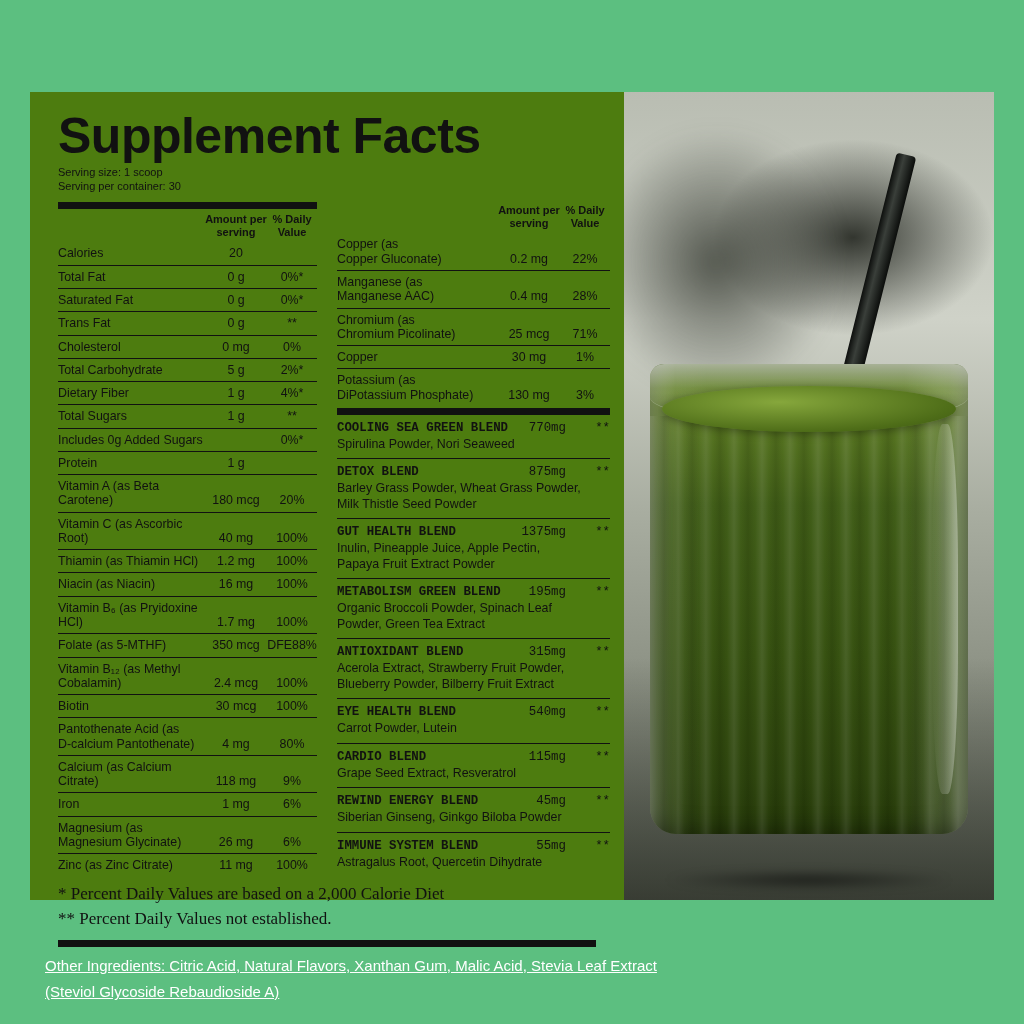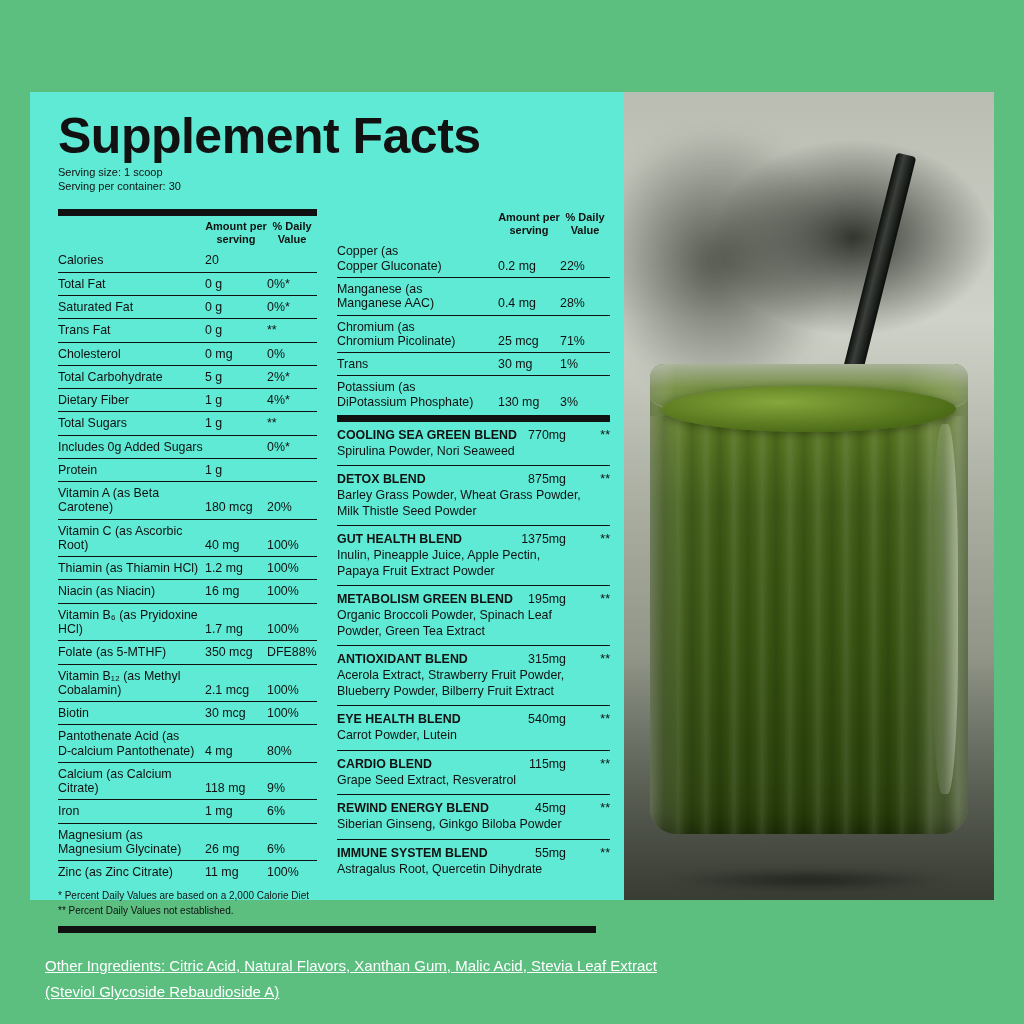--- a/index.html
+++ b/index.html
@@ -17,21 +17,21 @@
     position: relative;
     width: 1024px;
     height: 1024px;
   }
   .panel {
     position: absolute;
     left: 30px;
     top: 92px;
     width: 964px;
     height: 808px;
-    background: #5eead4;
+    background: #4d7c0f;
     display: flex;
     flex-direction: row;
   }
   .facts {
     width: 594px;
     box-sizing: border-box;
     padding: 10px 14px 6px 14px;
     position: relative;
   }
   .photo {
@@ -54,21 +54,21 @@
     font-size: 11px;
     color: #111;
     padding-left: 14px;
     line-height: 1.35;
   }
 
   
   .cols {
     display: flex;
     flex-direction: row;
-    margin-top: 13px;
+    margin-top: 6px;
   }
   .col {
     width: 50%;
     box-sizing: border-box;
   }
   .col-left { padding-right: 10px; padding-left: 14px; }
   .col-right { padding-left: 10px; }
 
   .rule-thick { height: 7px; background: #111; margin: 2px 0 0 0; }
 
@@ -78,22 +78,22 @@
     font-size: 12.4px;
     color: #111;
   }
   table.nut td {
     padding: 4px 0 4px 0;
     border-bottom: 1px solid #111;
     vertical-align: bottom;
     line-height: 1.15;
   }
   table.nut tr:last-child td { border-bottom: none; }
-  td.amt { width: 62px; white-space: nowrap; }
-  td.dv  { text-align: left; width: 50px; white-space: nowrap; }
+  td.amt { text-align: center; width: 62px; white-space: nowrap; }
+  td.dv  { text-align: center; width: 50px; white-space: nowrap; }
   .ind1 { padding-left: 12px; }
   .ind2 { padding-left: 26px; }
 
   .head-row td {
     border-bottom: none;
     font-size: 11px;
     font-weight: bold;
     text-align: center;
     line-height: 1.15;
     padding-bottom: 3px;
@@ -105,20 +105,21 @@
   .blend {
     border-bottom: 1px solid #111;
     padding: 6px 0 6px 0;
     font-size: 12.4px;
     color: #111;
   }
   .blend:last-of-type { border-bottom: none; }
   .blend-head {
     display: flex;
     align-items: flex-start;
+    font-family: Liberation Mono, monospace;
   }
   .blend-name {
     font-weight: bold;
     flex: 1 1 auto;
     padding-right: 6px;
   }
   .blend-amt {
     white-space: nowrap;
     padding-right: 14px;
   }
@@ -128,23 +129,24 @@
     white-space: nowrap;
   }
   .blend-ing {
     margin-top: 2px;
     line-height: 1.25;
   }
 
   
   .footnotes {
     padding: 6px 14px 0 14px;
-    font-size: 10px;
+    font-size: 17px;
     color: #111;
     line-height: 1.45;
+    font-family: Liberation Serif, serif;
   }
   .bottom-bar {
     height: 7px;
     background: #111;
     margin: 8px 14px 0 14px;
   }
 
   .other-ing {
     position: absolute;
     left: 45px;
@@ -341,21 +343,21 @@
                   <td class="amt">1.7 mg</td>
                   <td class="dv">100%</td>
                 </tr>
                 <tr>
                   <td class="">Folate (as 5-MTHF)</td>
                   <td class="amt">350 mcg</td>
                   <td class="dv">DFE88%</td>
                 </tr>
                 <tr>
                   <td class="">Vitamin B₁₂ (as Methyl<br>Cobalamin)</td>
-                  <td class="amt">2.1 mcg</td>
+                  <td class="amt">2.4 mcg</td>
                   <td class="dv">100%</td>
                 </tr>
                 <tr>
                   <td class="">Biotin</td>
                   <td class="amt">30 mcg</td>
                   <td class="dv">100%</td>
                 </tr>
                 <tr>
                   <td class="">Pantothenate Acid (as<br>D-calcium Pantothenate)</td>
                   <td class="amt">4 mg</td>
@@ -410,21 +412,21 @@
                   <td>Manganese (as<br>Manganese AAC)</td>
                   <td class="amt">0.4 mg</td>
                   <td class="dv">28%</td>
                 </tr>
                 <tr>
                   <td>Chromium (as<br>Chromium Picolinate)</td>
                   <td class="amt">25 mcg</td>
                   <td class="dv">71%</td>
                 </tr>
                 <tr>
-                  <td>Trans</td>
+                  <td>Copper</td>
                   <td class="amt">30 mg</td>
                   <td class="dv">1%</td>
                 </tr>
                 <tr>
                   <td>Potassium (as<br>DiPotassium Phosphate)</td>
                   <td class="amt">130 mg</td>
                   <td class="dv">3%</td>
                 </tr>
               </tbody>
           </table>

